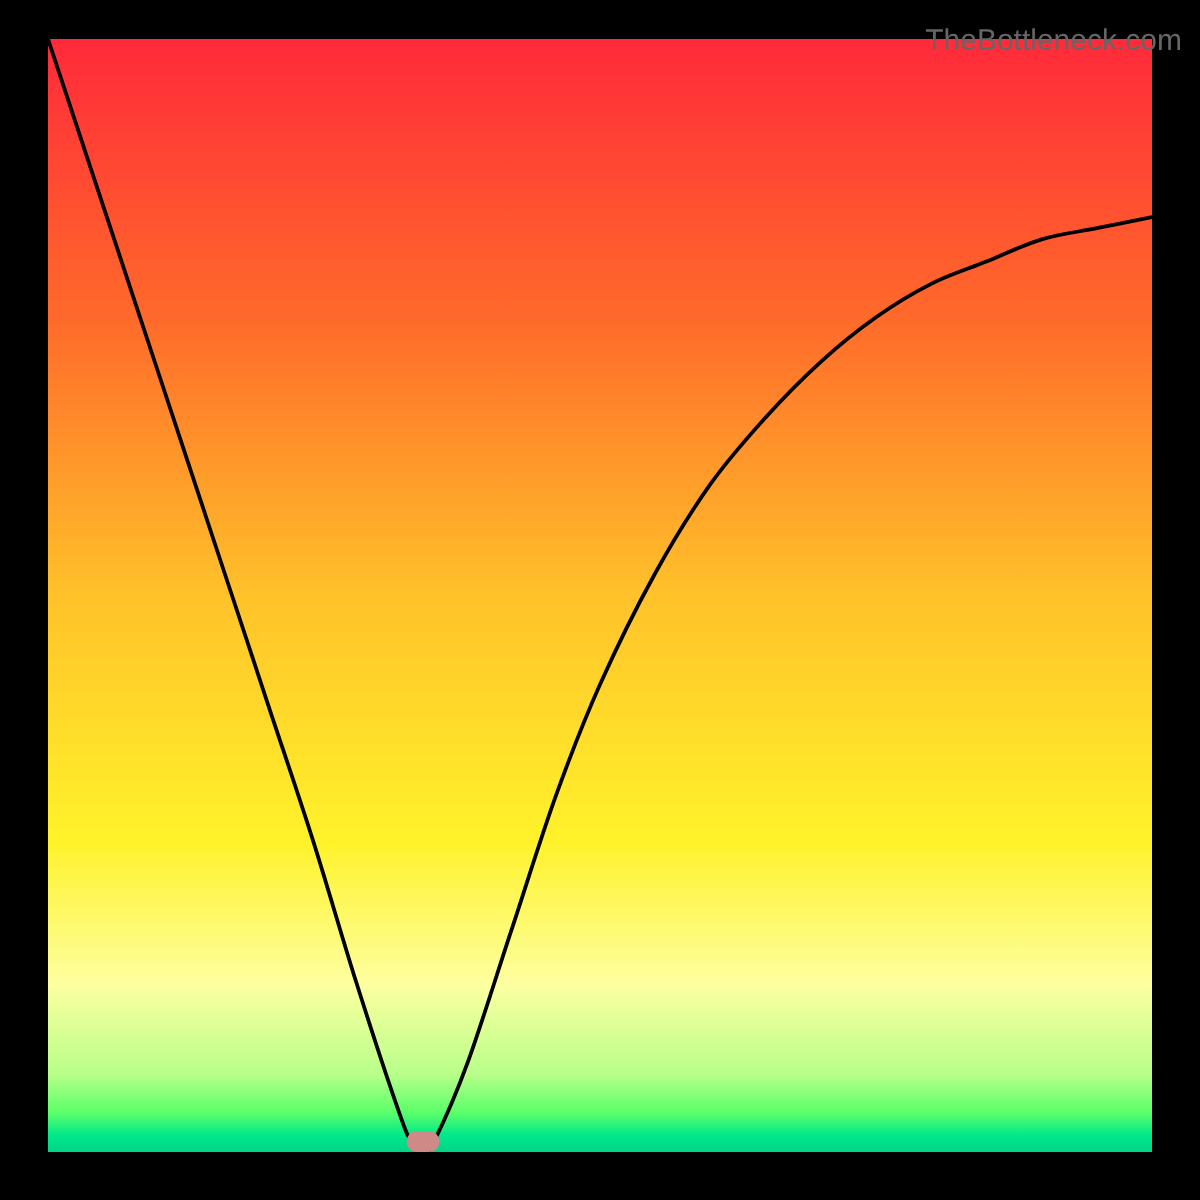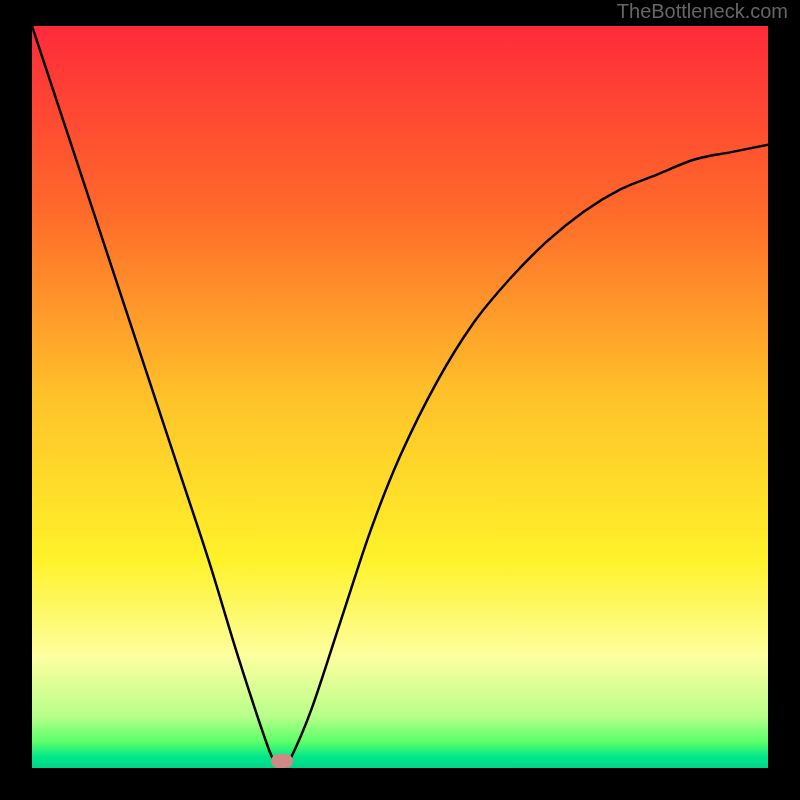--- a/index.html
+++ b/index.html
@@ -6,21 +6,21 @@
     margin: 0;
     padding: 0;
     width: 800px;
     height: 800px;
     background: #000;
     font-family: Arial, sans-serif;
     overflow: hidden;
   }
   .watermark {
     position: absolute;
-    top: 0;
+    top: 16px;
     right: 12px;
     color: #666;
     font-size: 20px;
     font-weight: 500;
     z-index: 10;
   }
   .chart-frame {
     position: absolute;
     left: 32px;
     top: 26px;

